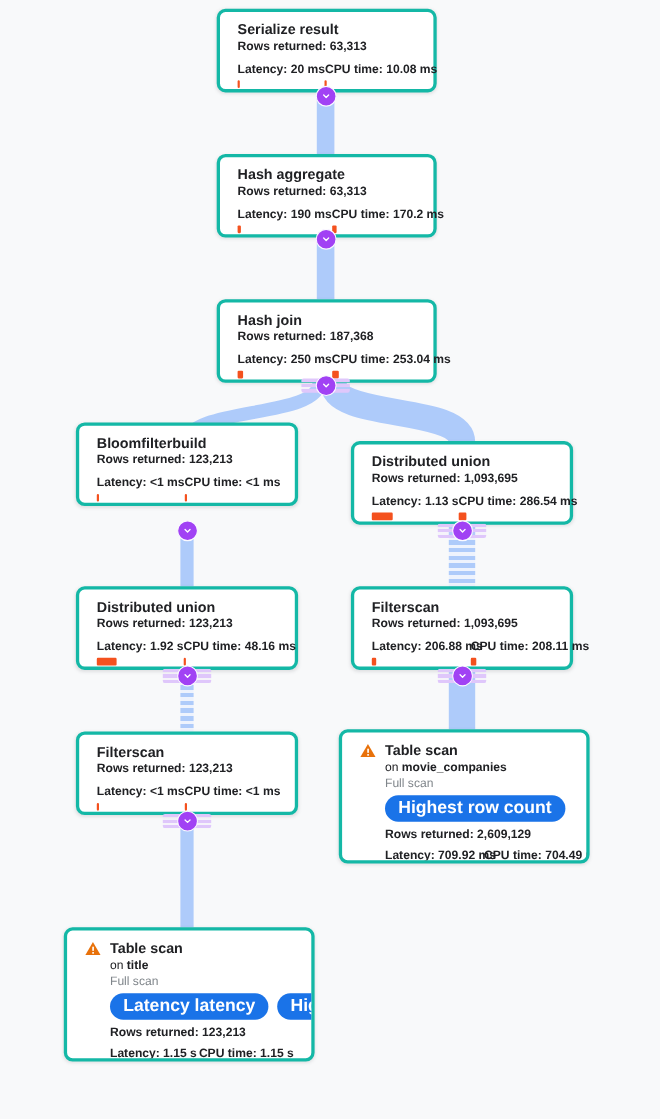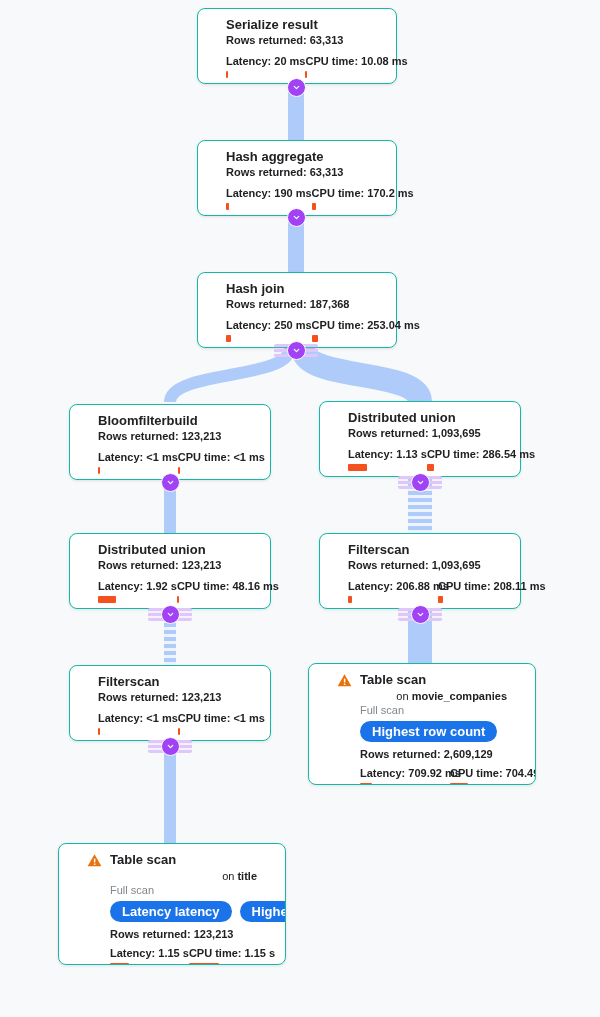--- a/index.html
+++ b/index.html
@@ -4,41 +4,41 @@
 <style>
   html,body{margin:0;padding:0;background:#f8f9fa;font-family:"Liberation Sans",sans-serif;}
   .canvas{position:relative;width:600px;height:1017px;background:#f8f9fa;overflow:hidden;}
 
   
   .edge{position:absolute;background:#aecbfa;z-index:1;}
   .edge.striped{background:repeating-linear-gradient(180deg,#aecbfa 0 4px,#eef3fd 4px 7px);}
   .curves{position:absolute;left:0;top:0;z-index:1;pointer-events:none;}
 
   
-  .node{position:absolute;background:#fff;border:1px solid #14b8a6;border-radius:8px;
-        box-shadow:0 1px 3px rgba(60,64,67,.13);padding:8px 28px;box-sizing:border-box;
+  .node{position:absolute;background:#fff;border:3px solid #14b8a6;border-radius:8px;
+        box-shadow:0 1px 3px rgba(60,64,67,.13);padding:8px 16px;box-sizing:border-box;
         z-index:3;color:#202124;}
   .node.std{height:76px;}
   .node.big{height:122px;overflow:hidden;}
   .node-title{font-size:13px;font-weight:bold;line-height:15px;margin-bottom:2px;}
   .node-rows{font-size:11px;font-weight:bold;line-height:13px;}
   .metrics{display:flex;margin-top:8px;}
   .metric{width:90px;}
   .metric:last-child{width:auto;flex:1;}
   .metric-label{font-size:11px;font-weight:bold;line-height:13px;white-space:nowrap;}
   .bar{height:7px;background:#f4511e;margin-top:3px;border-radius:1px;min-width:2px;}
 
   .big-header{display:flex;align-items:flex-start;gap:8px;}
   .warn{flex:0 0 auto;margin-top:1px;line-height:0;}
   .big-body{margin-left:23px;}
-  .on-line{font-size:11px;line-height:14px;text-align:right;}
+  .on-line{font-size:11px;line-height:14px;}
   .on-line b{font-weight:bold;}
   .scan-type{font-size:11px;line-height:14px;color:#80868b;}
   .pills{display:flex;gap:8px;margin:4px 0 6px;}
-  .pill{background:#1a73e8;color:#fff;font-size:13px;font-weight:bold;line-height:1;
+  .pill{background:#1a73e8;color:#fff;font-size:16px;font-weight:bold;line-height:1;
         padding:4px 12px;border-radius:12px;white-space:nowrap;}
   .big .metrics{margin-top:6px;}
 
   
   .ribbon{position:absolute;width:44px;height:13px;z-index:5;border-radius:2px;
           background:repeating-linear-gradient(180deg,#dfc7fb 0 3px,rgba(223,199,251,.12) 3px 5px);}
   .connector{position:absolute;width:17px;height:17px;border-radius:50%;background:#a142f4;
              border:1px solid #fbfaff;box-sizing:content-box;display:flex;align-items:center;
              justify-content:center;padding:0;cursor:pointer;z-index:6;}
 </style>
@@ -98,21 +98,21 @@
         <div class="metric-label">Latency: 250 ms</div>
         <div class="bar" style="width: 5px;"></div>
       </div>
       <div class="metric">
         <div class="metric-label">CPU time: 253.04 ms</div>
         <div class="bar" style="width: 6px;"></div>
       </div>
     </div>
   </div>
 
-  <div class="node std" id="n3" style="left:69px;top:404px;width:202px">
+  <div class="node std" id="n3" style="left:69px;top:384px;width:202px">
     <div class="node-title">Bloomfilterbuild</div>
     <div class="node-rows">Rows returned: 123,213</div>
     <div class="metrics">
       <div class="metric">
         <div class="metric-label">Latency: &lt;1 ms</div>
         <div class="bar" style="width: 2px;"></div>
       </div>
       <div class="metric">
         <div class="metric-label">CPU time: &lt;1 ms</div>
         <div class="bar" style="width: 2px;"></div>

